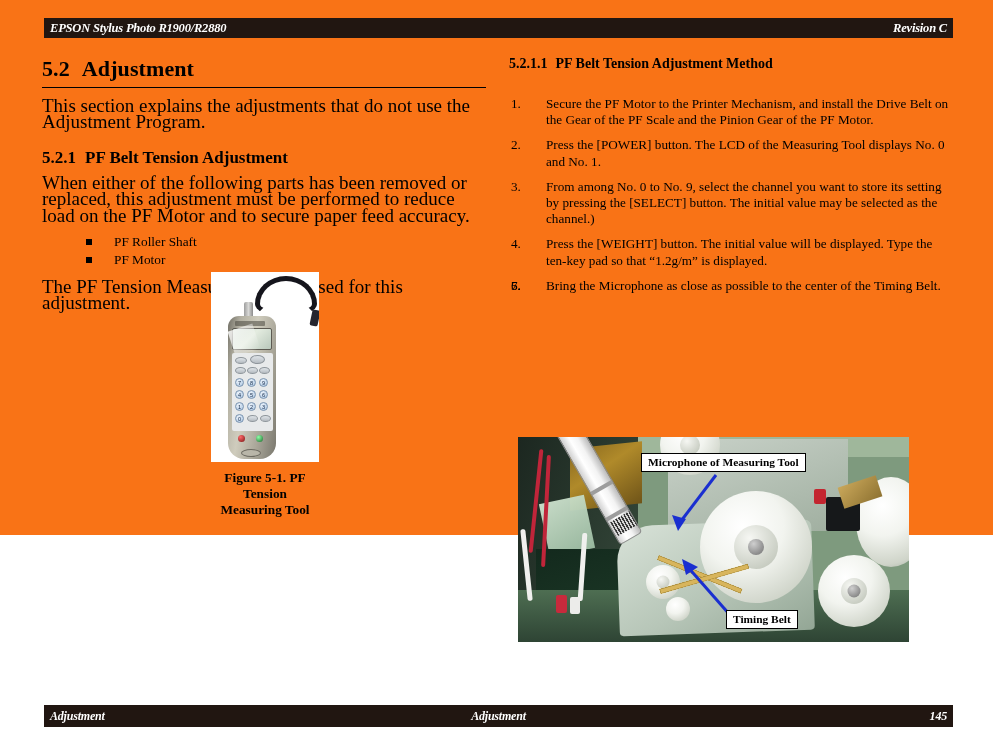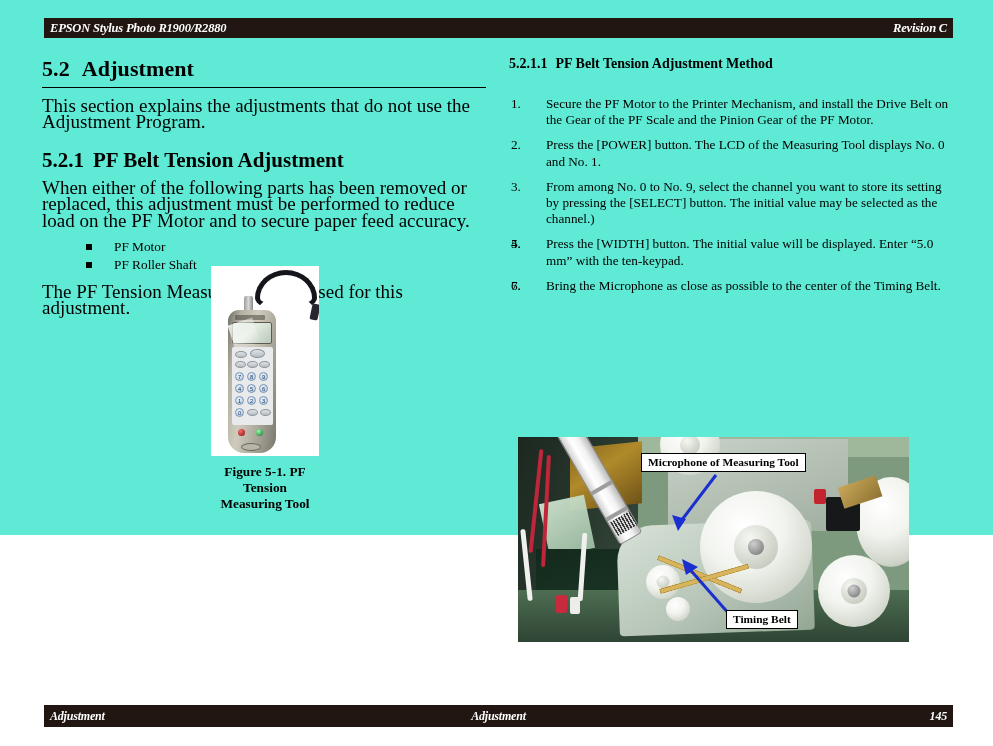--- a/index.html
+++ b/index.html
@@ -4,21 +4,21 @@
 <style>
   * { box-sizing: border-box; }
   html, body {
     margin: 0; padding: 0;
     width: 993px; height: 746px;
     background: #ffffff;
     font-family: "Liberation Serif", "DejaVu Serif", serif;
     color: #000000;
     overflow: hidden;
   }
-  .page { position: relative; width: 993px; height: 535px; background:#5eead4;padding-left:16px; }
+  .page { position: relative; width: 993px; height: 535px; background:#f97316;padding-left:16px; }
 
   
   .runbar {
     position: absolute;
     left: 44px; width: 909px;
     background: #211611;
     color: #ffffff;
     font-style: italic;
     font-weight: bold;
     font-size: 12.5px;
@@ -38,21 +38,21 @@
   #right-col { left: 509px; width: 444px; }
 
   h1.sec {
     font-size: 22px; font-weight: bold; margin: 0;
     padding: 0 0 5px 0; letter-spacing: 0.1px;
   }
   h1.sec .num { margin-right: 12px; }
   .rule { border-bottom: 1.6px solid #000; margin: 0 0 10px 0; }
 
   h2.sub {
-    font-size: 21px; font-weight: bold; margin: 17px 0 7px 0;
+    font-size: 17px; font-weight: bold; margin: 17px 0 7px 0;
   }
   h2.sub .num { margin-right: 9px; }
 
   h3.subsub {
     font-size: 14px; font-weight: bold; margin: 0 0 14px 0;
   }
   h3.subsub .num { margin-right: 8px; }
 
   p.body {
     font-size: 19px; line-height: 16.4px; margin: 0 0 9px 0;
@@ -105,21 +105,21 @@
     font-size: 13.2px; line-height: 16.2px;
   }
   ol.steps li .n { position: absolute; left: 2px; top: 0; }
 
   
   .figcap {
     text-align: center; font-weight: bold; font-size: 13.3px; margin-top: 8px;
   }
 
   
-  #fig1-wrap { position: absolute; left: 169px; top: 210px; width: 108px; }
+  #fig1-wrap { position: absolute; left: 169px; top: 216px; width: 108px; }
   #fig1-photo {
     position: relative; width: 108px; height: 190px; overflow: hidden;
     background: #ffffff;
   }
   
   #fig1-photo .cable {
     position: absolute; left: 44px; top: 4px; width: 62px; height: 40px;
     border: 5px solid #15151c; border-radius: 50% 50% 40% 40% / 70% 70% 30% 30%;
     border-bottom-color: transparent; border-left-color: #15151c;
   }
@@ -333,25 +333,25 @@
 
     <h2 class="sub">
       <span class="num">5.2.1</span><span>PF Belt Tension Adjustment</span>
     </h2>
 
     <p class="body">When either of the following parts has been removed or replaced, this adjustment must be performed to reduce load on the PF Motor and to secure paper feed accuracy.</p>
 
     <ul class="bullets">
       <li>
         <span class="sq"></span>
+        <span>PF Roller Shaft</span>
+      </li>
+      <li>
+        <span class="sq"></span>
         <span>PF Motor</span>
-      </li>
-      <li>
-        <span class="sq"></span>
-        <span>PF Roller Shaft</span>
       </li>
     </ul>
 
     <p class="body">The PF Tension Measuring Tool is used for this adjustment.</p>
 
     <div id="fig1-wrap">
       <div id="fig1-photo">
         <div class="cable"></div>
         <div class="plug"></div>
         <div class="connector"></div>
@@ -403,24 +403,24 @@
       <li>
         <span class="n">2.</span>
         <span>Press the [POWER] button. The LCD of the Measuring Tool displays No. 0 and No. 1.</span>
       </li>
       <li>
         <span class="n">3.</span>
         <span>From among No. 0 to No. 9, select the channel you want to store its setting by pressing the [SELECT] button. The initial value may be selected as the channel.)</span>
       </li>
       <li>
         <span class="n">4.</span>
+        <span>Press the [WEIGHT] button. The initial value will be displayed. Type the ten-key pad so that “1.2g/m” is displayed.</span>
       </li>
       <li>
         <span class="n">5.</span>
-        <span>Press the [WIDTH] button. The initial value will be displayed. Enter “5.0 mm” with the ten-keypad.</span>
       </li>
       <li>
         <span class="n">6.</span>
       </li>
       <li>
         <span class="n">7.</span>
         <span>Bring the Microphone as close as possible to the center of the Timing Belt.</span>
       </li>
     </ol>
 

